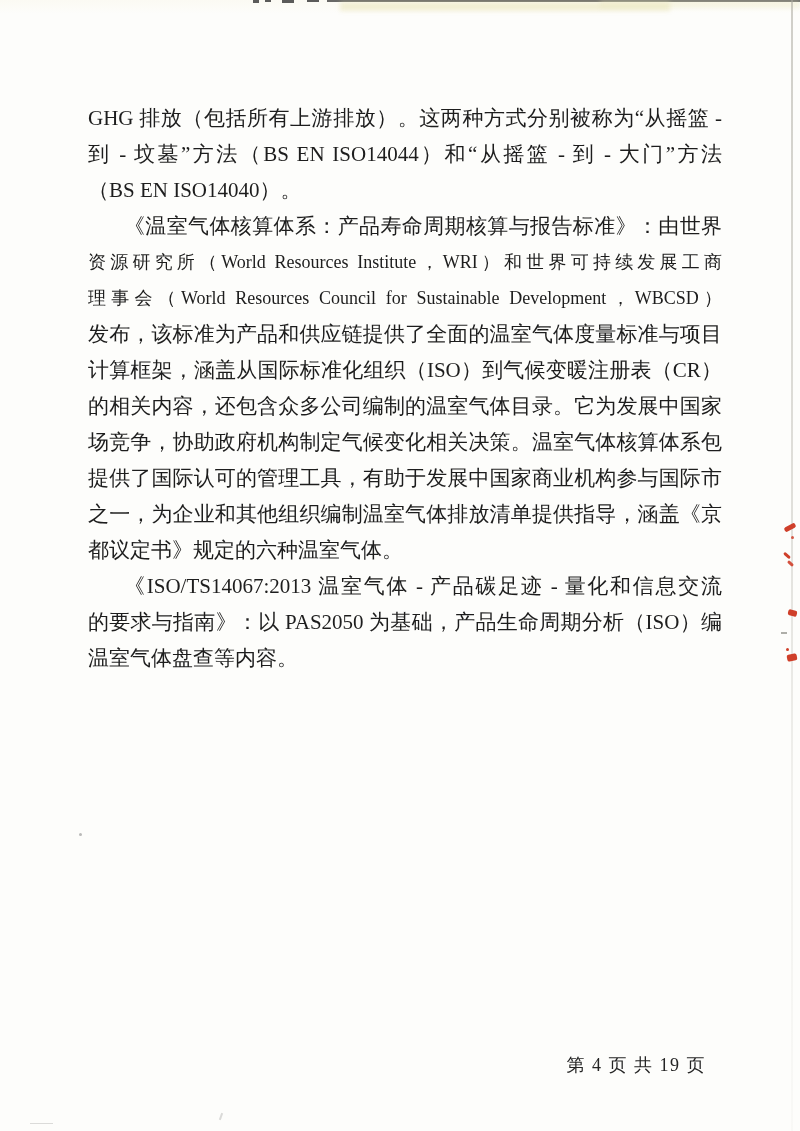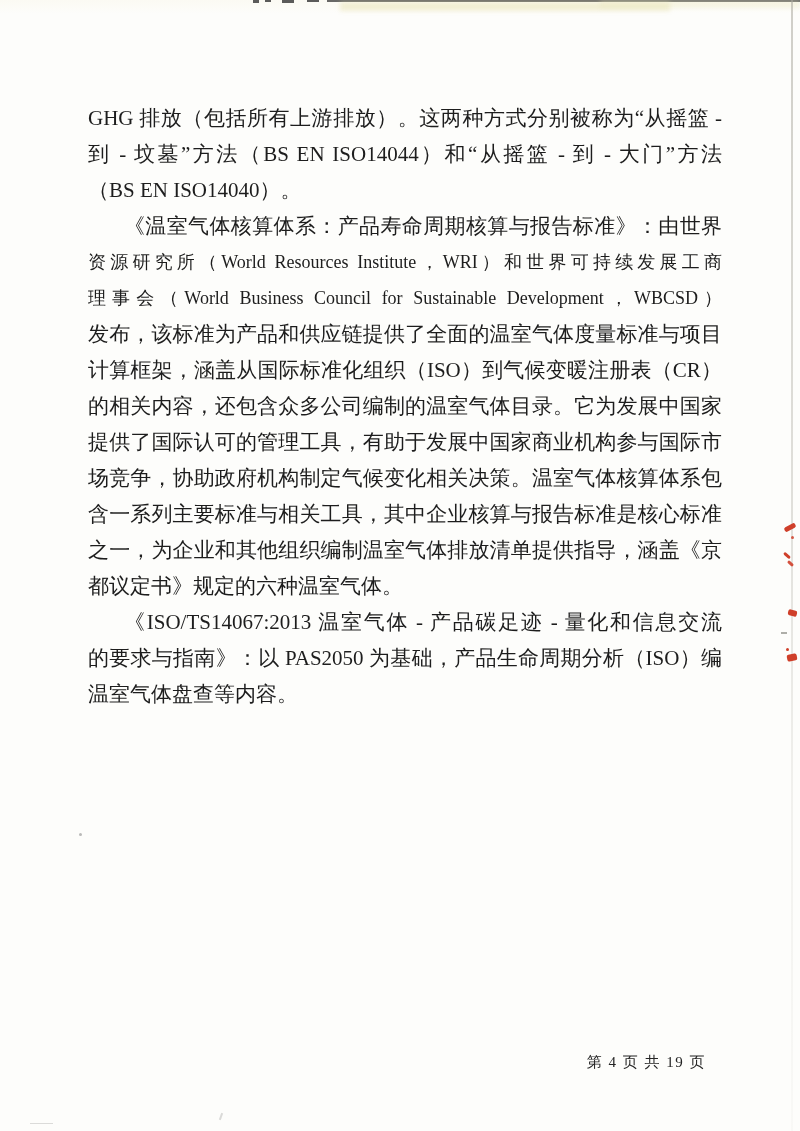--- a/index.html
+++ b/index.html
@@ -69,21 +69,21 @@
     text-align-last: justify;
     overflow: visible;
   }
   .line.tight { font-size: 18px; }
   .line.indent { text-indent: 36px; }
   .line.end { text-align-last: left; }
 
   .footer {
     position: absolute; left: 0; top: 1053px; width: 706px;
     text-align: right;
-    font-size: 15px; letter-spacing: 1.5px;
+    font-size: 18px; letter-spacing: 1.5px;
     color: #242424;
   }
 </style>
 </head>
 <body>
 
 <div class="page">
 
   <div class="top-edge-line"></div>
   <div class="top-dash td1"></div>
@@ -105,27 +105,26 @@
   <div class="speck1"></div>
   <div class="speck2"></div>
   <div class="speck3"></div>
 
   <div class="textblock">
     <div class="line">GHG 排放（包括所有上游排放）。这两种方式分别被称为“从摇篮 -</div>
     <div class="line">到 - 坟墓”方法（BS EN ISO14044）和“从摇篮 - 到 - 大门”方法</div>
     <div class="line end">（BS EN ISO14040）。</div>
     <div class="line indent">《温室气体核算体系：产品寿命周期核算与报告标准》：由世界</div>
     <div class="line tight">资源研究所（World Resources Institute，WRI）和世界可持续发展工商</div>
-    <div class="line tight">理事会（World Business Council for Sustainable Development，WBCSD）</div>
+    <div class="line tight">理事会（World Resources Council for Sustainable Development，WBCSD）</div>
     <div class="line">发布，该标准为产品和供应链提供了全面的温室气体度量标准与项目</div>
     <div class="line">计算框架，涵盖从国际标准化组织（ISO）到气候变暖注册表（CR）</div>
     <div class="line">的相关内容，还包含众多公司编制的温室气体目录。它为发展中国家</div>
+    <div class="line">场竞争，协助政府机构制定气候变化相关决策。温室气体核算体系包</div>
     <div class="line">提供了国际认可的管理工具，有助于发展中国家商业机构参与国际市</div>
-    <div class="line">场竞争，协助政府机构制定气候变化相关决策。温室气体核算体系包</div>
-    <div class="line">含一系列主要标准与相关工具，其中企业核算与报告标准是核心标准</div>
     <div class="line">之一，为企业和其他组织编制温室气体排放清单提供指导，涵盖《京</div>
     <div class="line end">都议定书》规定的六种温室气体。</div>
     <div class="line indent">《ISO/TS14067:2013 温室气体 - 产品碳足迹 - 量化和信息交流</div>
     <div class="line">的要求与指南》：以 PAS2050 为基础，产品生命周期分析（ISO）编</div>
     <div class="line end">温室气体盘查等内容。</div>
   </div>
 
   <div class="footer">
     <span>第 4 页 共 19 页</span>
   </div>

